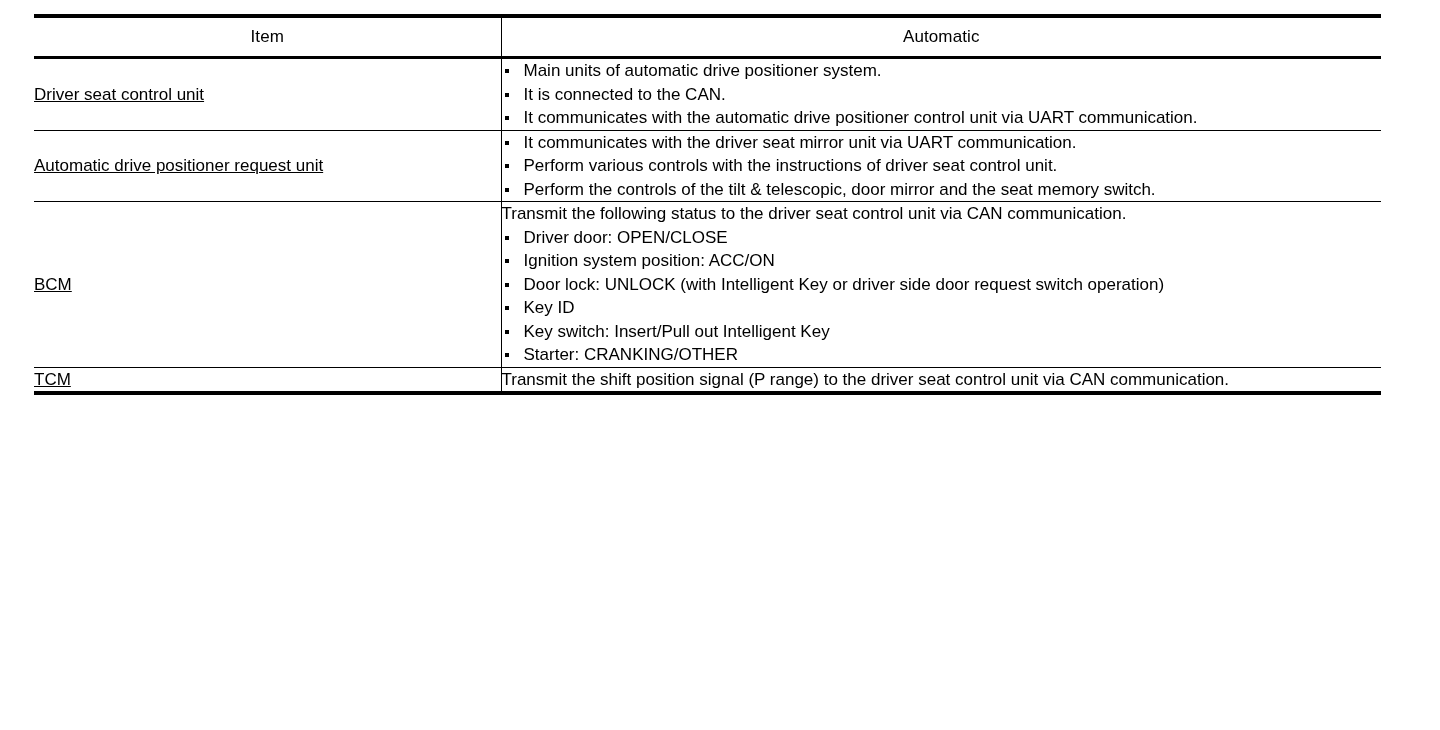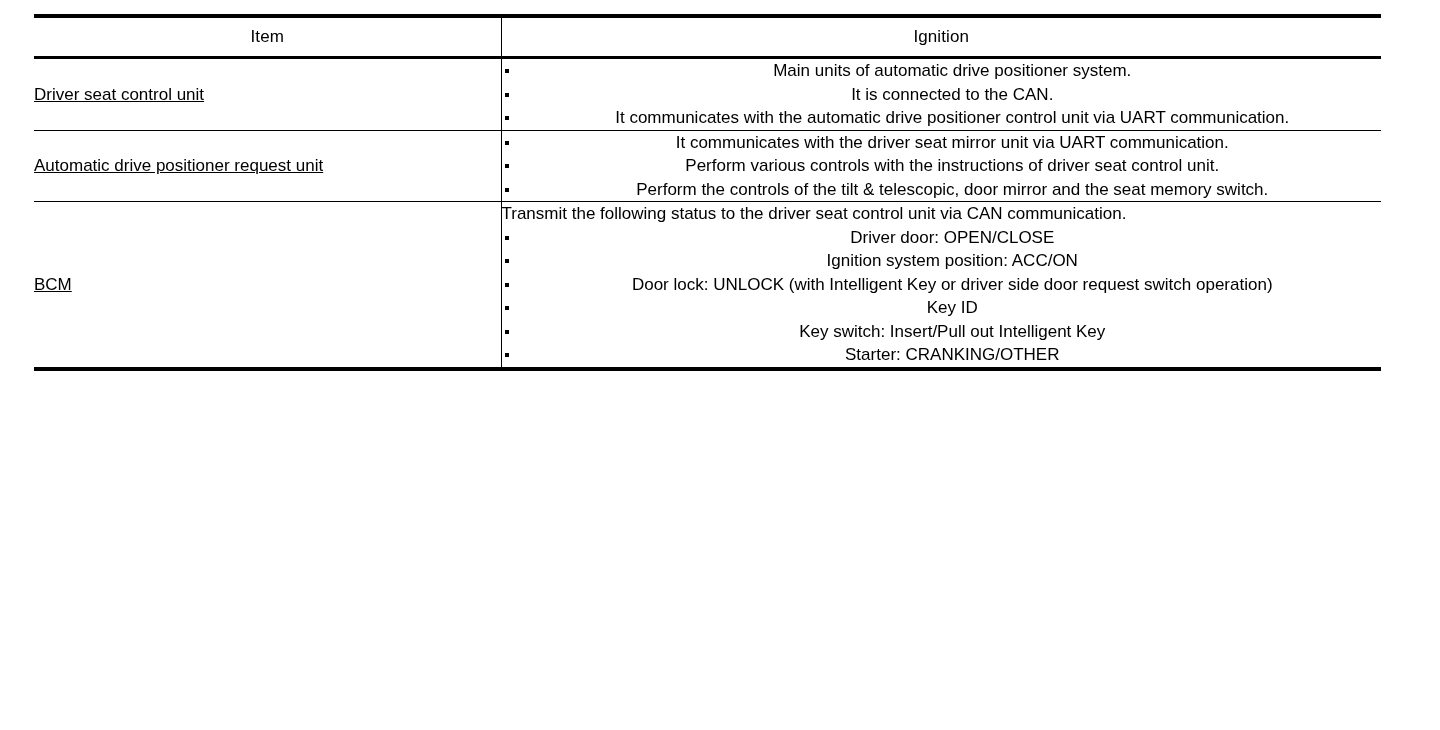--- a/index.html
+++ b/index.html
@@ -75,21 +75,20 @@
   
   .func-intro {
     margin: 0 0 0 0;
     padding: 0;
     text-indent: 0;
   }
   ul.func-list {
     list-style: none;
     margin: 0;
     padding: 0;
-    text-align: center;
   }
   ul.func-list li {
     position: relative;
     padding-left: 22px;
     margin: 0;
   }
   ul.func-list li .bullet {
     position: absolute;
     left: 3px;
     top: 10px;
@@ -106,21 +105,21 @@
 <div class="page">
 
   <table class="spec-table">
     <colgroup>
       <col class="col-item">
       <col class="col-func">
     </colgroup>
     <thead>
       <tr>
         <th class="th-item">Item</th>
-        <th class="th-func">Ignition</th>
+        <th class="th-func">Automatic</th>
       </tr>
     </thead>
     <tbody id="table-body">
         <tr>
           <td class="cell-item">
             <span class="item-label">Driver seat control unit</span>
           </td>
           <td class="cell-func">
             <ul class="func-list">
               <li><span class="bullet"></span><span>Main units of automatic drive positioner system.</span></li>
@@ -150,16 +149,24 @@
             <ul class="func-list">
               <li><span class="bullet"></span><span>Driver door: OPEN/CLOSE</span></li>
               <li><span class="bullet"></span><span>Ignition system position: ACC/ON</span></li>
               <li><span class="bullet"></span><span>Door lock: UNLOCK (with Intelligent Key or driver side door request switch operation)</span></li>
               <li><span class="bullet"></span><span>Key ID</span></li>
               <li><span class="bullet"></span><span>Key switch: Insert/Pull out Intelligent Key</span></li>
               <li><span class="bullet"></span><span>Starter: CRANKING/OTHER</span></li>
             </ul>
           </td>
         </tr>
+        <tr>
+          <td class="cell-item">
+            <span class="item-label">TCM</span>
+          </td>
+          <td class="cell-func">
+            <div class="func-intro">Transmit the shift position signal (P range) to the driver seat control unit via CAN communication.</div>
+          </td>
+        </tr>
       </tbody>
   </table>
 
 </div>
 
 </body></html>

